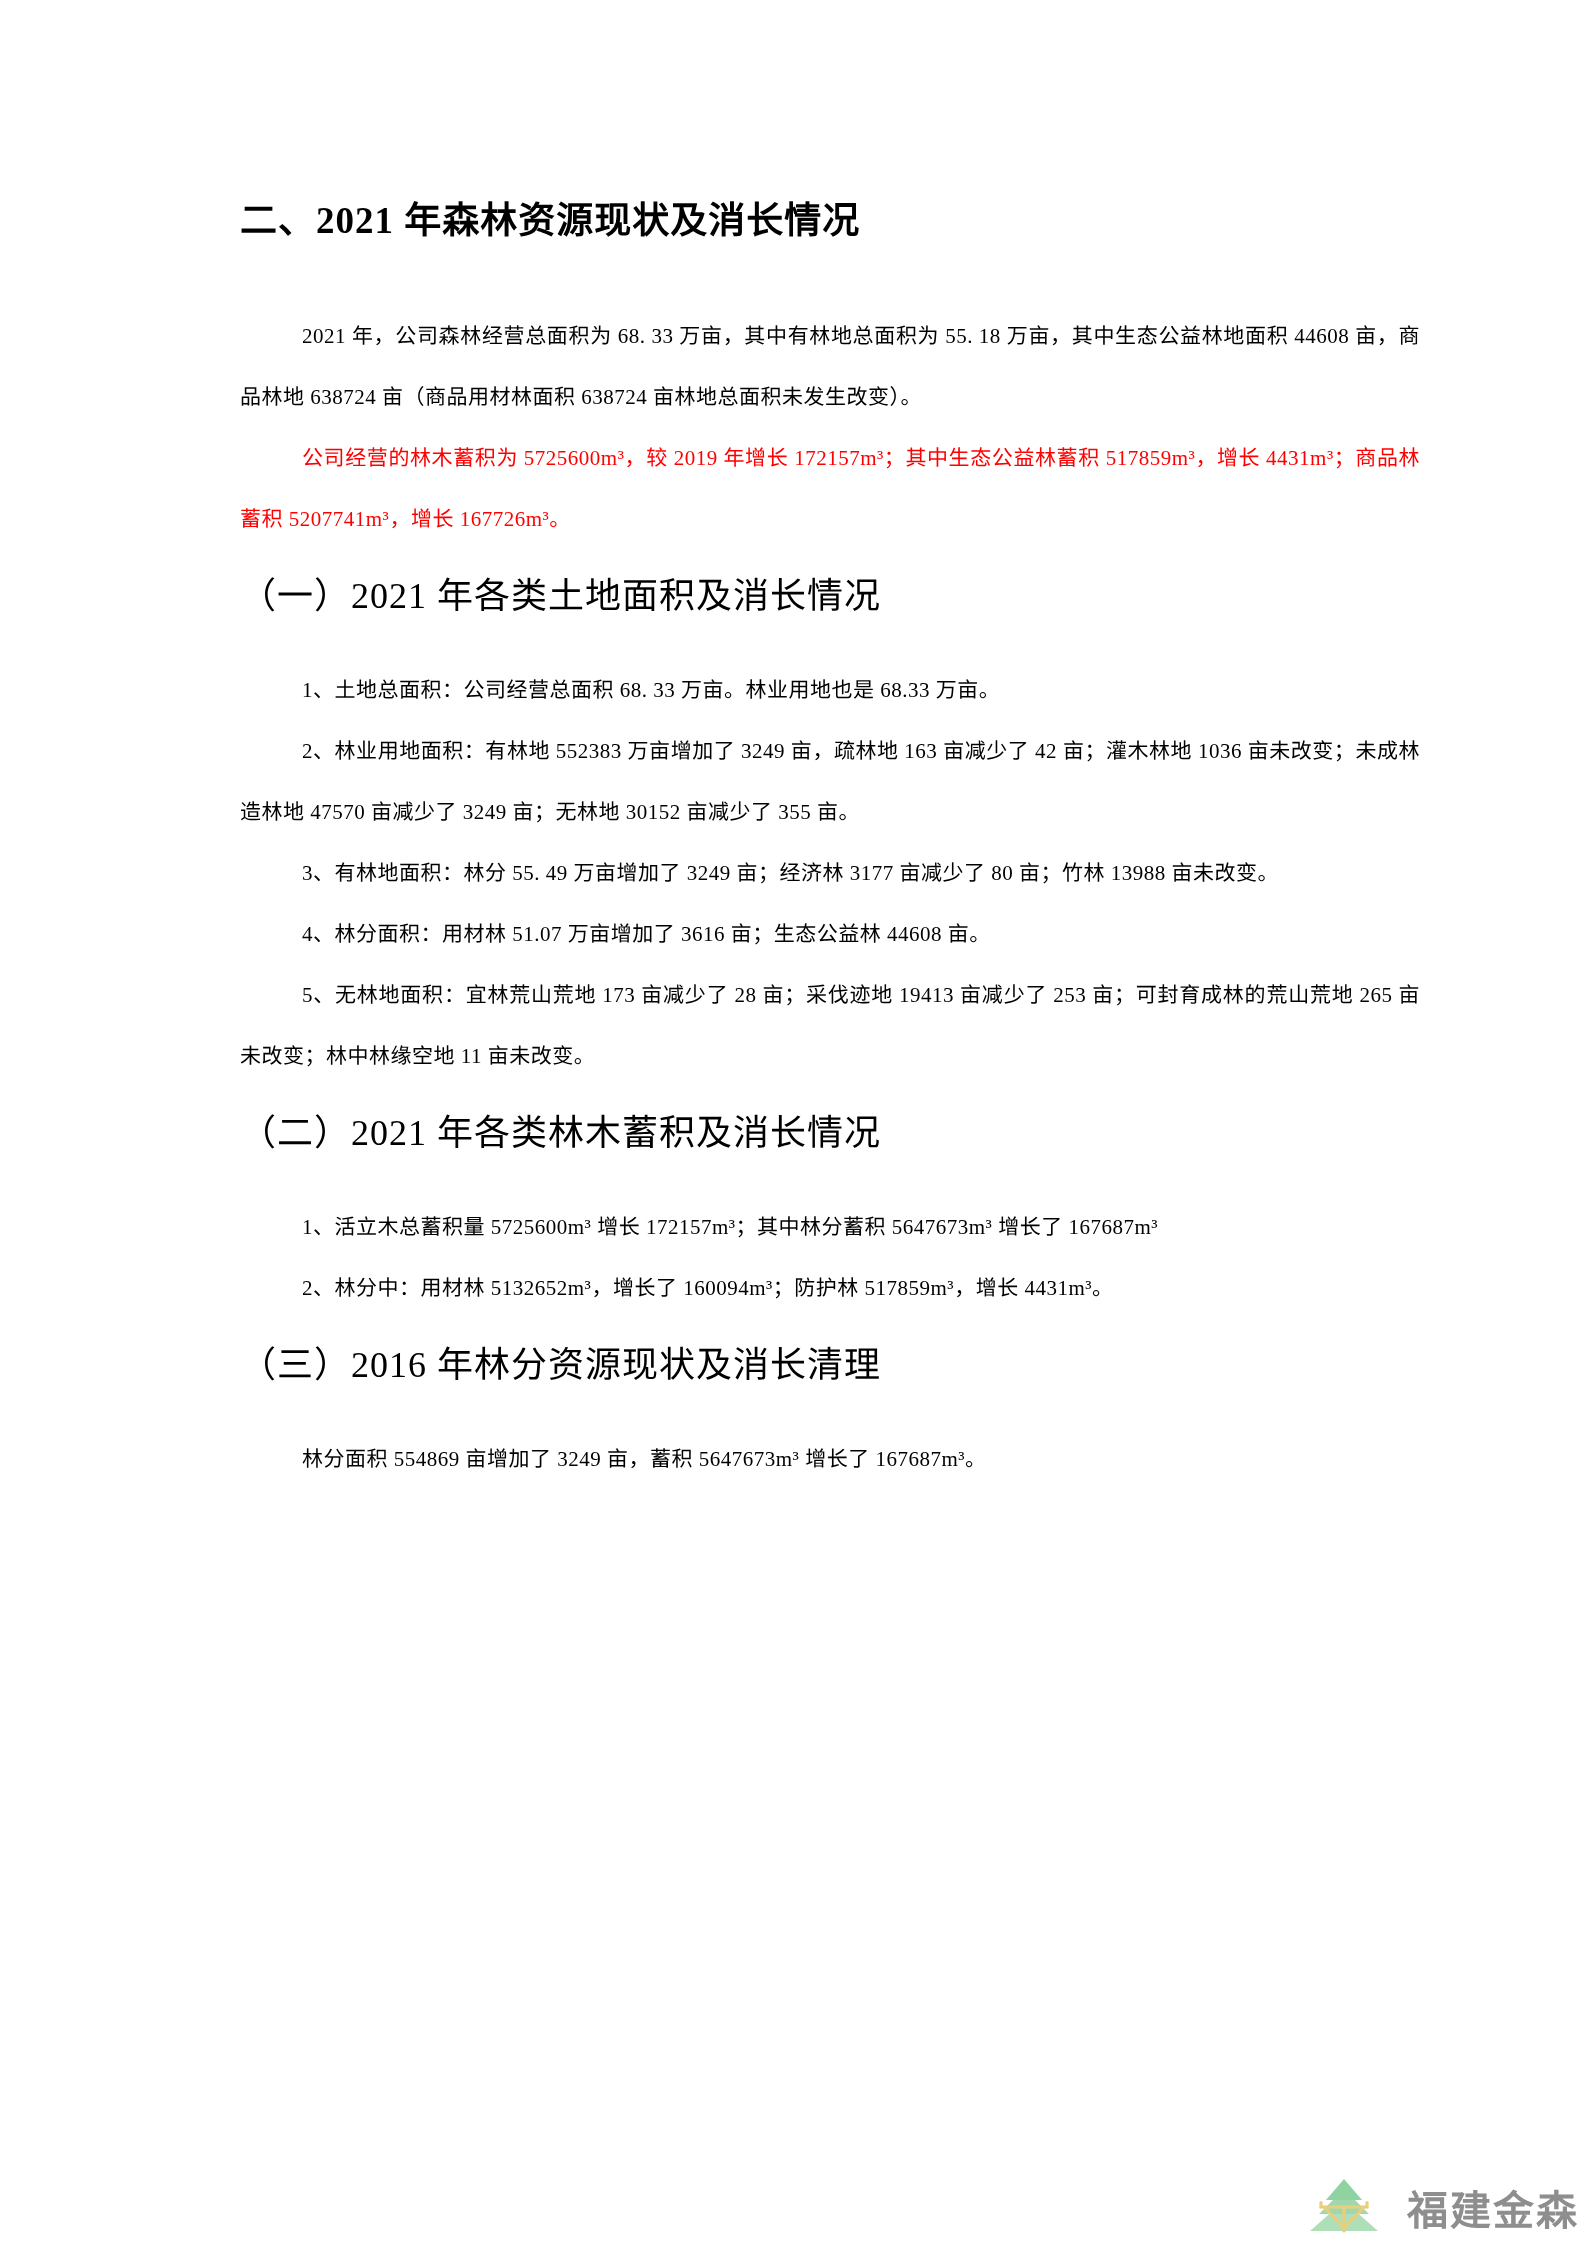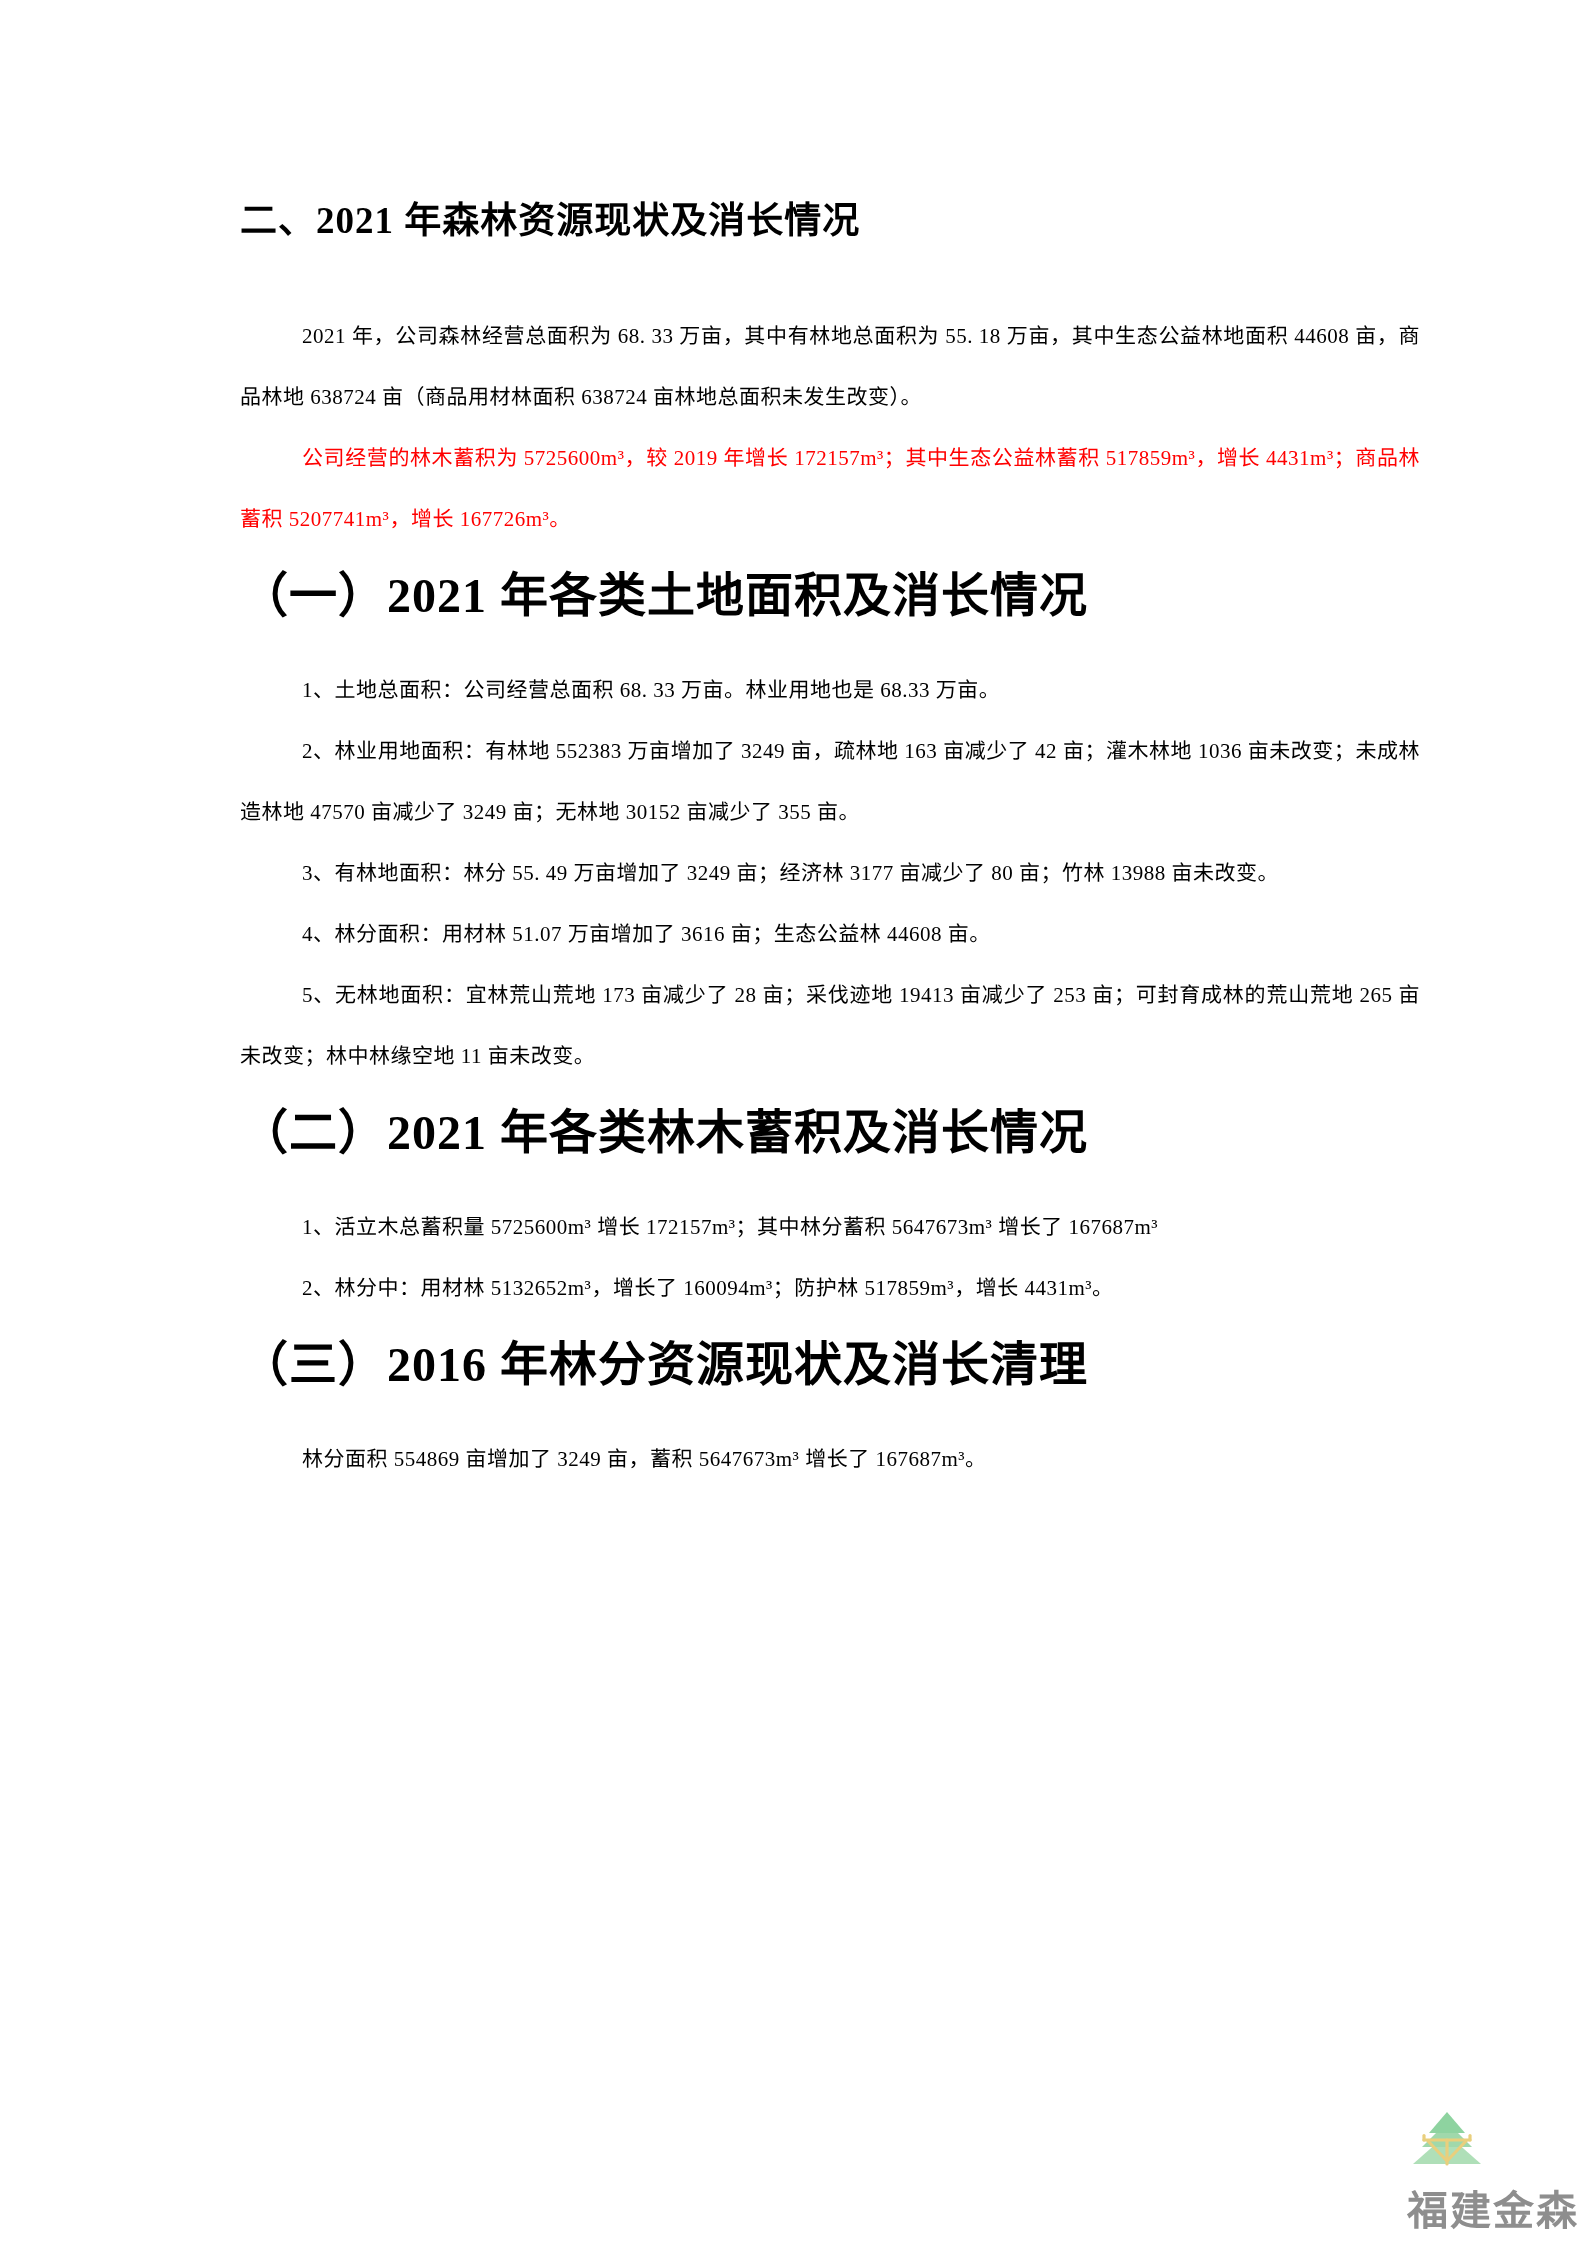--- a/index.html
+++ b/index.html
@@ -26,34 +26,34 @@
   }
   .para {
     font-size: 21px;
     line-height: 61px;
     text-align: justify;
     text-indent: 62px;
     letter-spacing: 0.5px;
   }
   .para.red { color: #ff0000; }
   .section-heading {
-    font-size: 48px;
-    font-weight: bold;
+    font-size: 36px;
+    font-weight: normal;
     line-height: 56px;
     margin-top: 18px;
     margin-bottom: 36px;
     letter-spacing: 1px;
   }
   .logo {
     position: absolute;
     right: 8px;
     bottom: 12px;
     display: flex;
+    align-items: flex-end;
     gap: 23px;
-    flex-direction: column;
   }
   .logo-tree { display: block; }
   .logo-text {
     font-family: "Liberation Sans", "DejaVu Sans", sans-serif;
     font-size: 41px;
     font-weight: bold;
     color: #8e8e8e;
     letter-spacing: 2px;
     line-height: 44px;
   }

